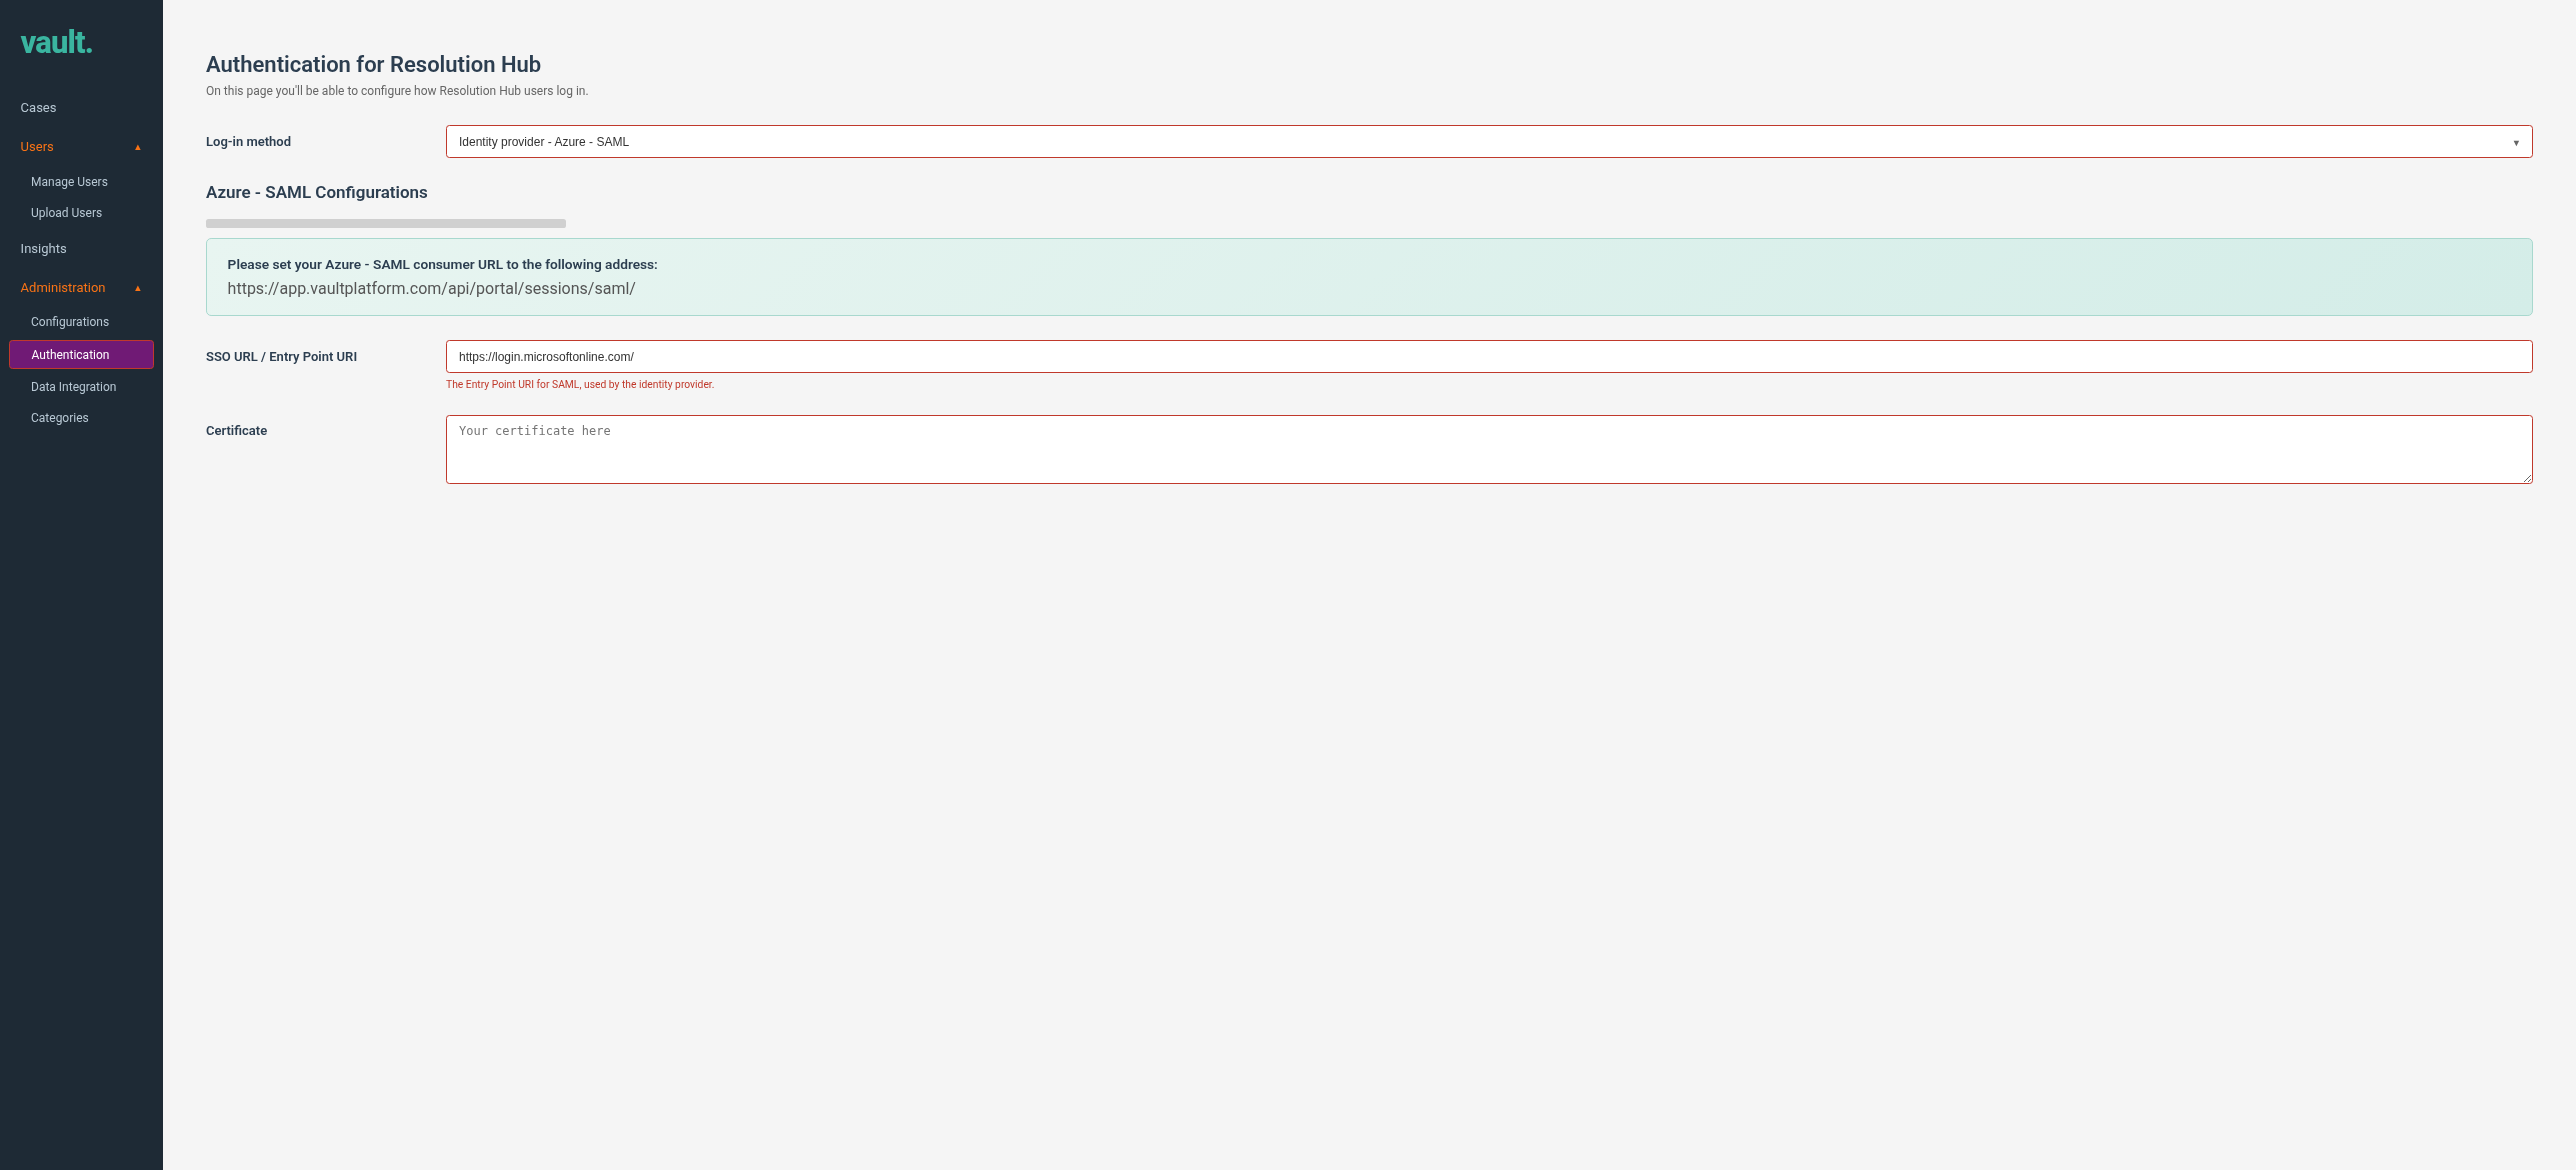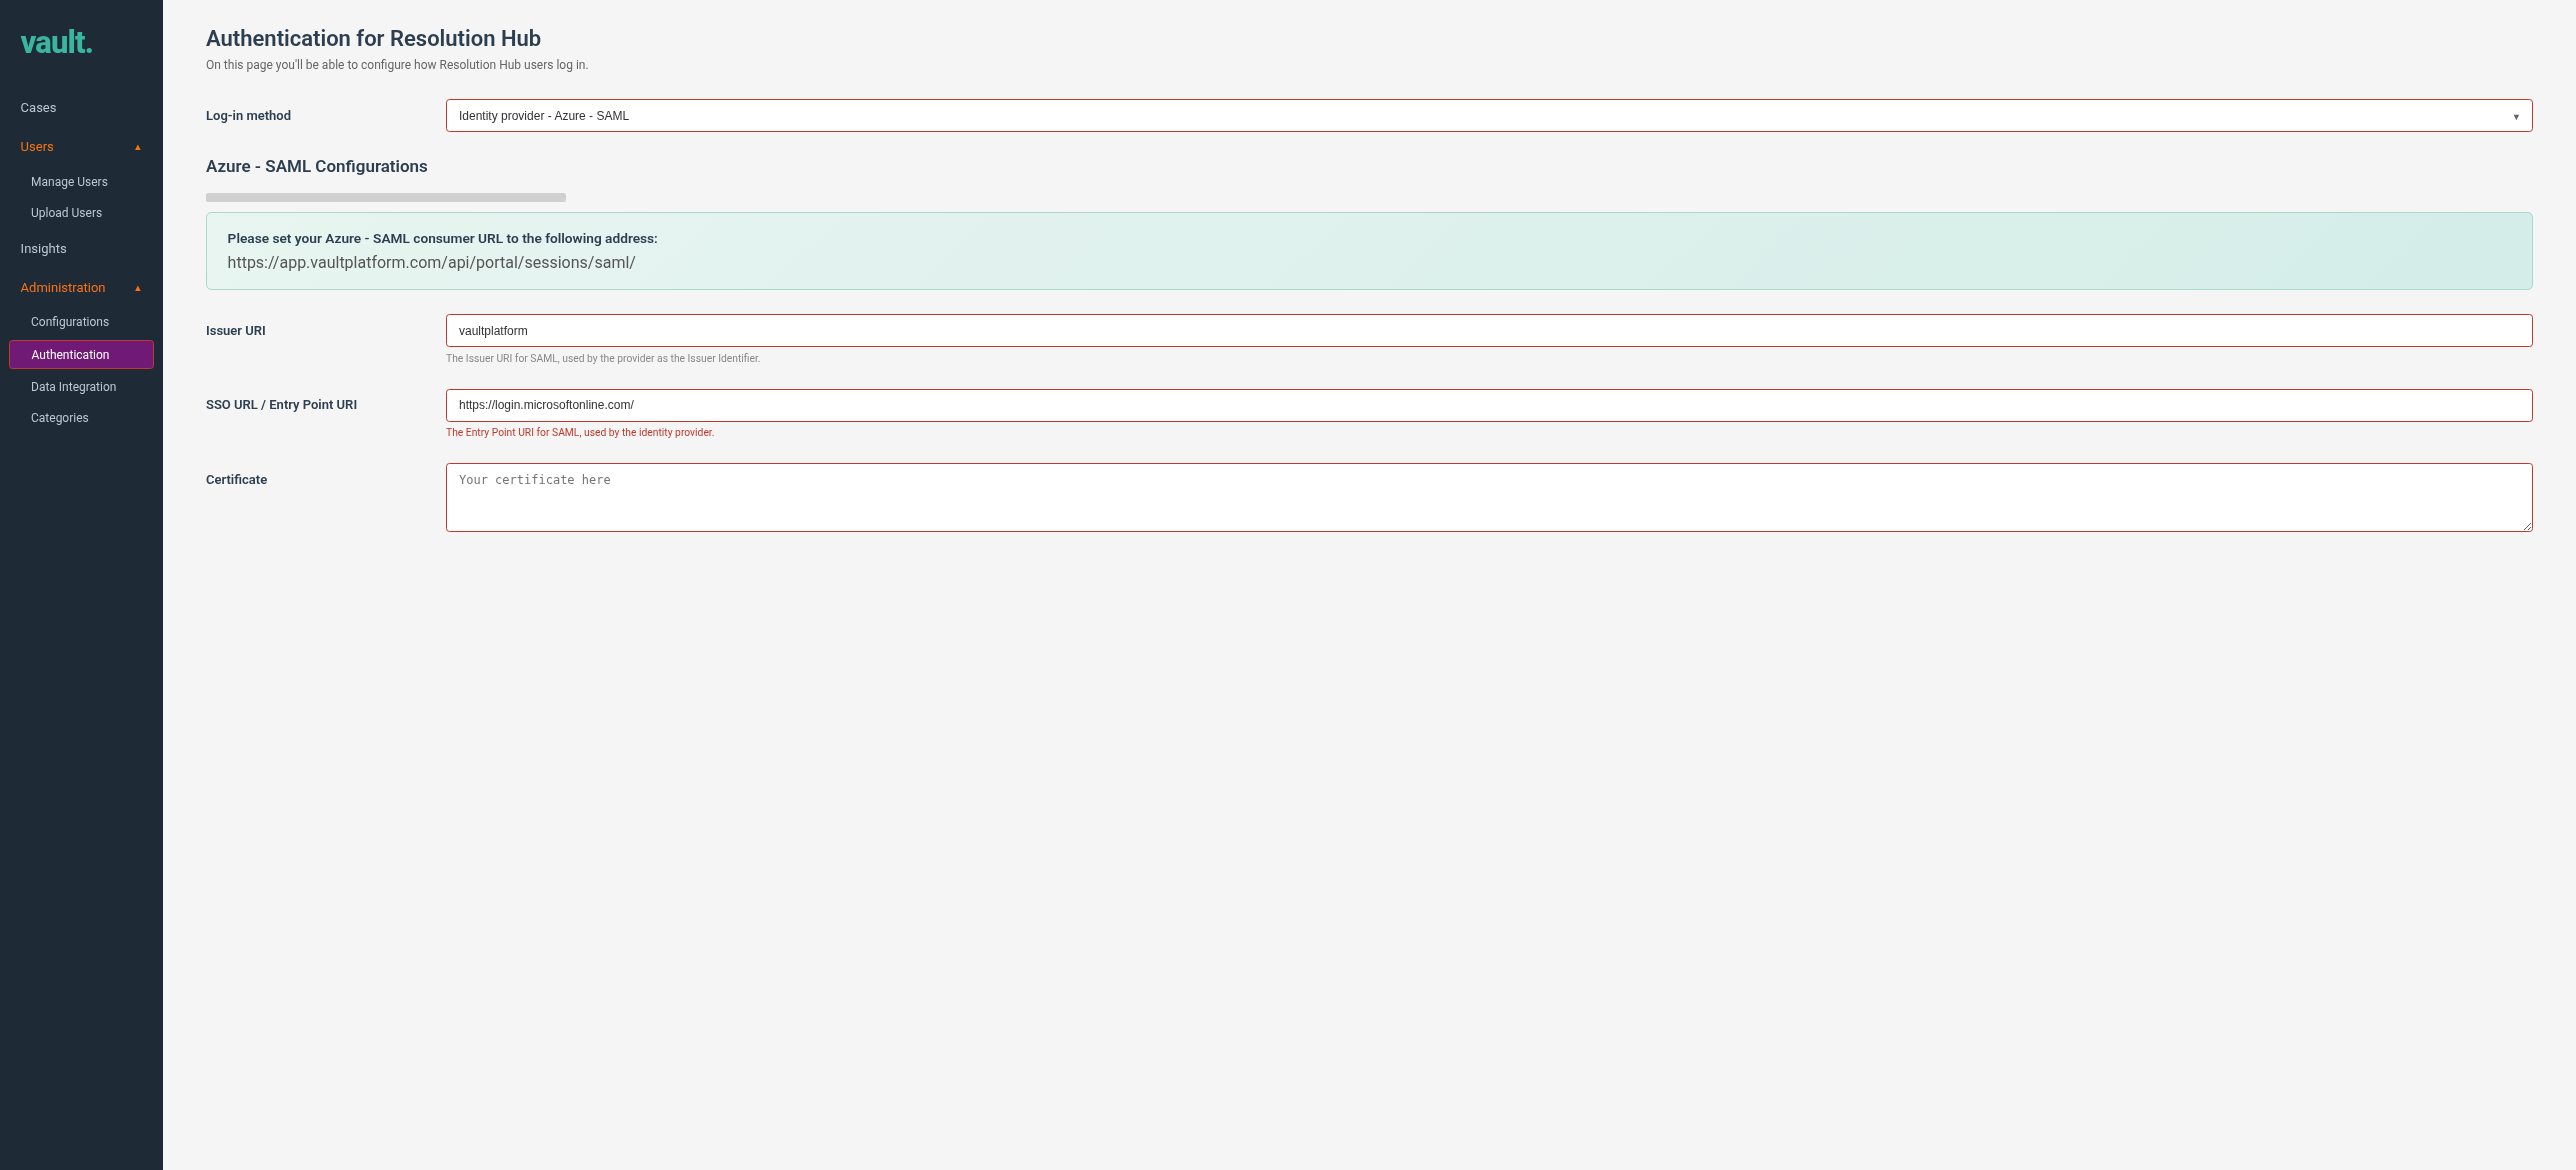--- a/index.html
+++ b/index.html
@@ -49,21 +49,21 @@
       margin: 1.7px 8.6px;
       padding: 6.9px 12px 6.9px 22px;
     }
 
     .chevron { font-size: 9.4px; }
 
     
     .main-content {
       flex: 1;
       background: #f5f5f5;
-      padding: 26px 43px;
+      padding: 52px 43px;
       overflow-y: auto;
     }
 
     .page-title {
       font-size: 22px;
       font-weight: 600;
       color: #2c3e50;
       margin-bottom: 6.9px;
     }
 
@@ -252,27 +252,20 @@
 
   <h2 class="section-title">Azure - SAML Configurations</h2>
 
   <div class="input-bar"></div>
 
   <div class="saml-info-box">
     <div class="info-title">Please set your Azure - SAML consumer URL to the following address:</div>
     <div class="info-url">https://app.vaultplatform.com/api/portal/sessions/saml/</div>
   </div>
 
-  <div class="form-row">
-    <div class="form-label">Issuer URI</div>
-    <div class="form-field-wrapper">
-      <input type="text" class="form-input" value="vaultplatform" style="">
-      <div class="form-hint">The Issuer URI for SAML, used by the provider as the Issuer Identifier.</div>
-    </div>
-  </div>
 
   <div class="form-row">
     <div class="form-label">SSO URL / Entry Point URI</div>
     <div class="form-field-wrapper">
       <input type="text" class="form-input" value="https://login.microsoftonline.com/" style="">
       <div class="form-hint error">The Entry Point URI for SAML, used by the identity provider.</div>
     </div>
   </div>
 
   <div class="form-row">

